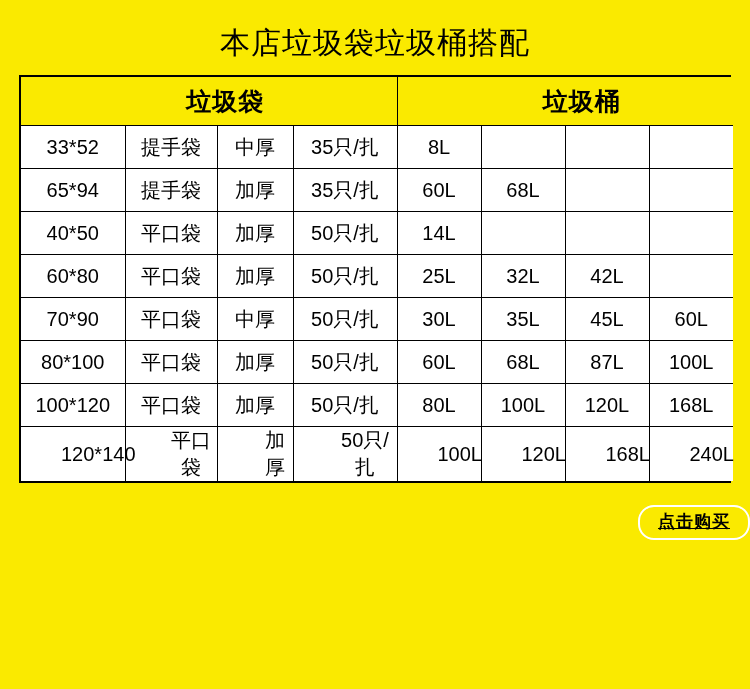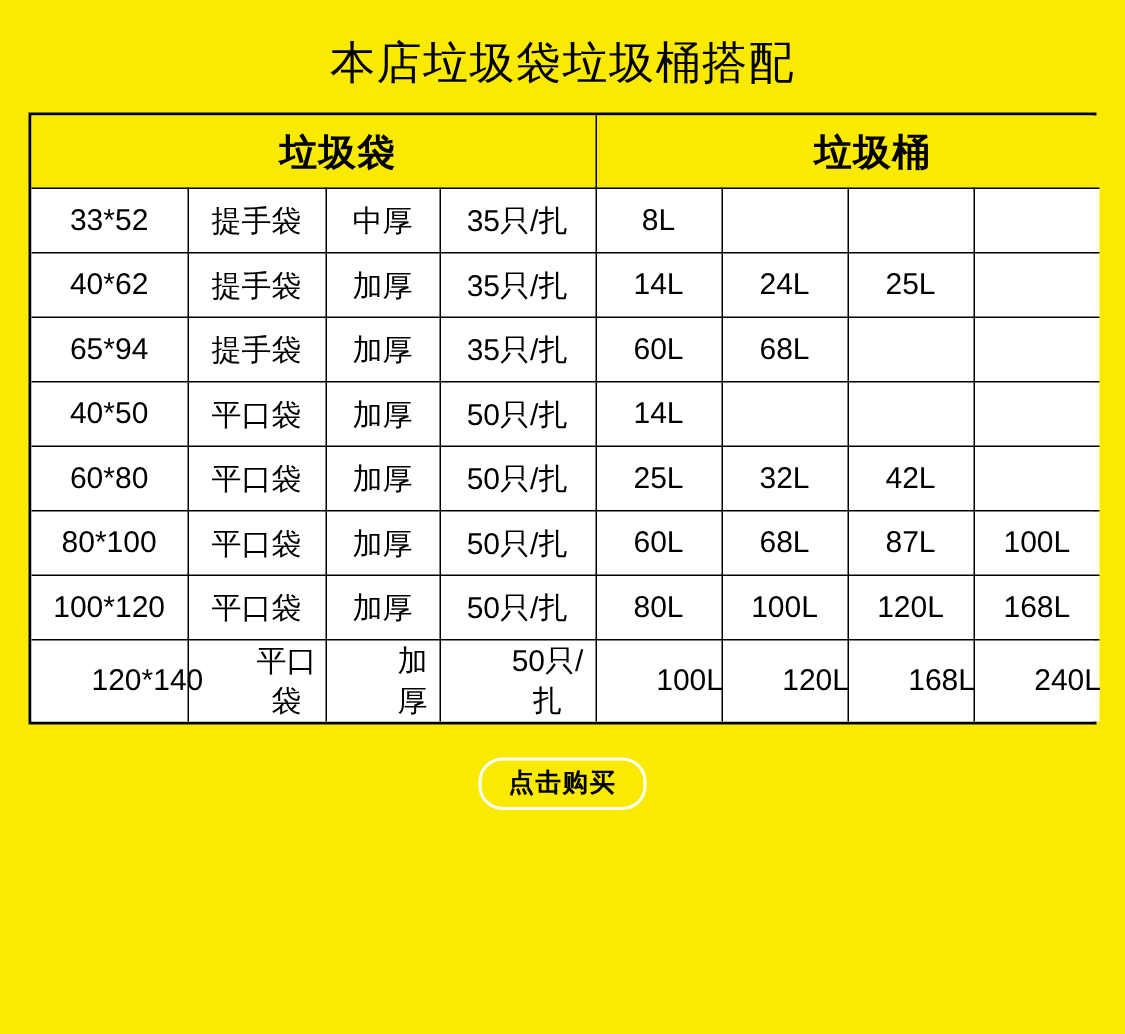--- a/index.html
+++ b/index.html
@@ -75,22 +75,23 @@
   table.grid tr:last-child td {
     border-bottom: none;
     padding-left: 40px;
   }
   .cell-empty {
     background: #ffffff;
   }
   .buy-wrap {
     margin-top: 22px;
     display: flex;
-    justify-content: center;
+    justify-content: flex-end;
     width: 100%;
+    text-decoration: underline;
   }
   .buy-btn {
     background: #FAEA00;
     border: 2px solid #ffffff;
     border-radius: 16px;
     font-size: 17px;
     font-weight: bold;
     color: #000;
     padding: 5px 18px 6px 18px;
     cursor: pointer;
@@ -137,30 +138,20 @@
             <td>33*52</td>
             <td>提手袋</td>
             <td>中厚</td>
             <td>35只/扎</td>
             <td>8L</td>
             <td class="cell-empty"></td>
             <td class="cell-empty"></td>
             <td class="cell-empty"></td>
           </tr>
           <tr>
-            <td>40*62</td>
-            <td>提手袋</td>
-            <td>加厚</td>
-            <td>35只/扎</td>
-            <td>14L</td>
-            <td>24L</td>
-            <td>25L</td>
-            <td class="cell-empty"></td>
-          </tr>
-          <tr>
             <td>65*94</td>
             <td>提手袋</td>
             <td>加厚</td>
             <td>35只/扎</td>
             <td>60L</td>
             <td>68L</td>
             <td class="cell-empty"></td>
             <td class="cell-empty"></td>
           </tr>
           <tr>
@@ -175,20 +166,30 @@
           </tr>
           <tr>
             <td>60*80</td>
             <td>平口袋</td>
             <td>加厚</td>
             <td>50只/扎</td>
             <td>25L</td>
             <td>32L</td>
             <td>42L</td>
             <td class="cell-empty"></td>
+          </tr>
+          <tr>
+            <td>70*90</td>
+            <td>平口袋</td>
+            <td>中厚</td>
+            <td>50只/扎</td>
+            <td>30L</td>
+            <td>35L</td>
+            <td>45L</td>
+            <td>60L</td>
           </tr>
           <tr>
             <td>80*100</td>
             <td>平口袋</td>
             <td>加厚</td>
             <td>50只/扎</td>
             <td>60L</td>
             <td>68L</td>
             <td>87L</td>
             <td>100L</td>

